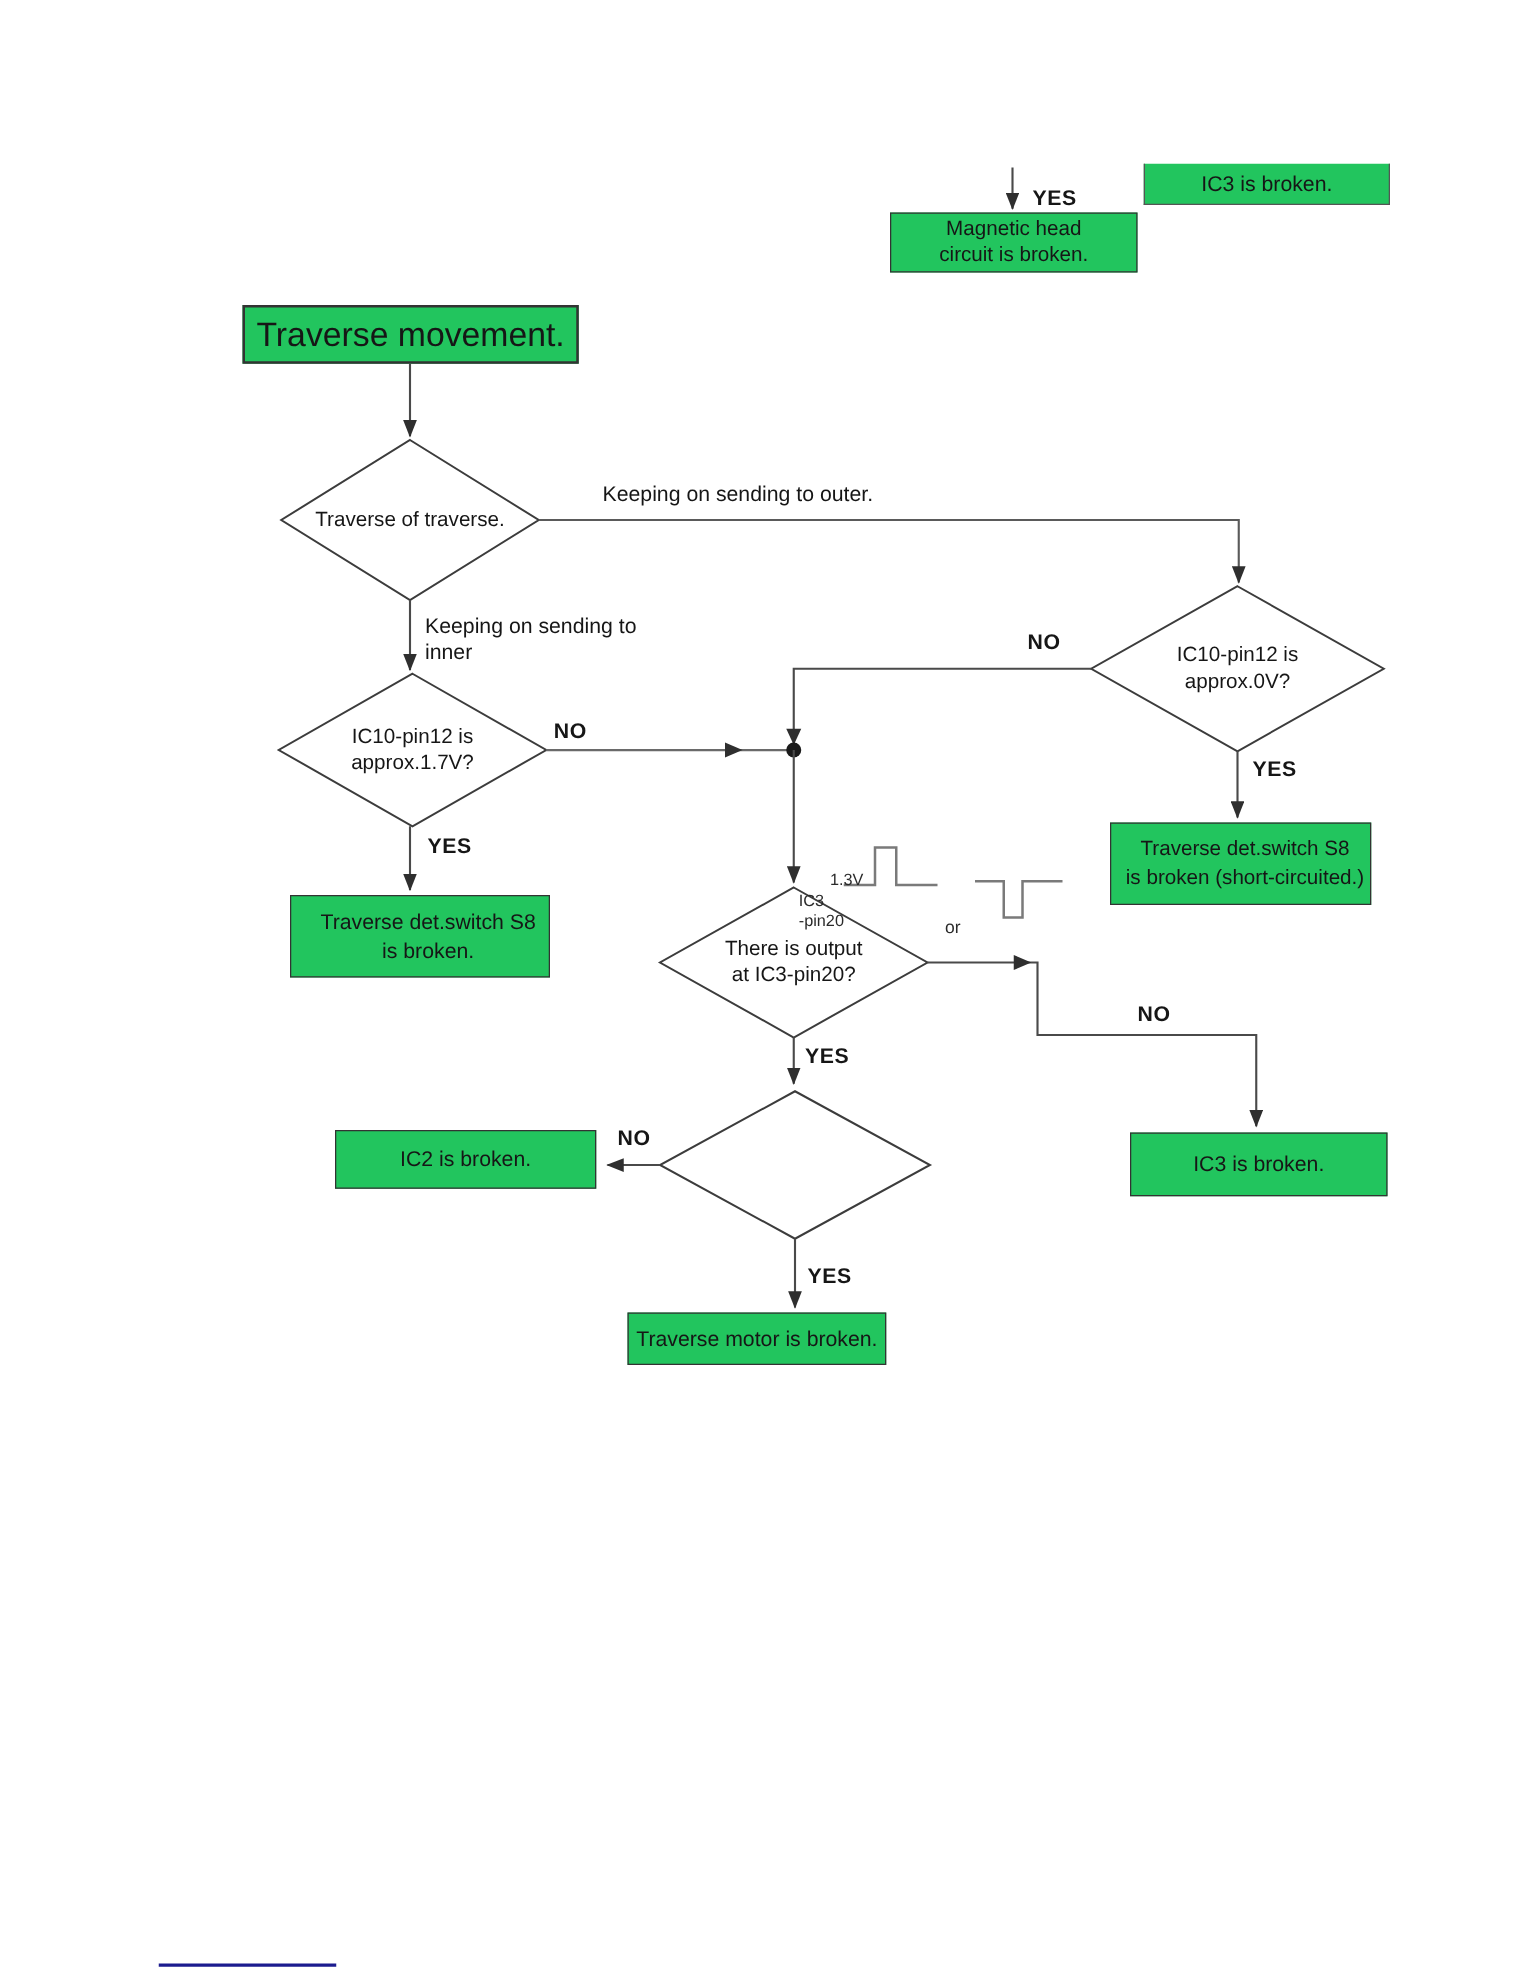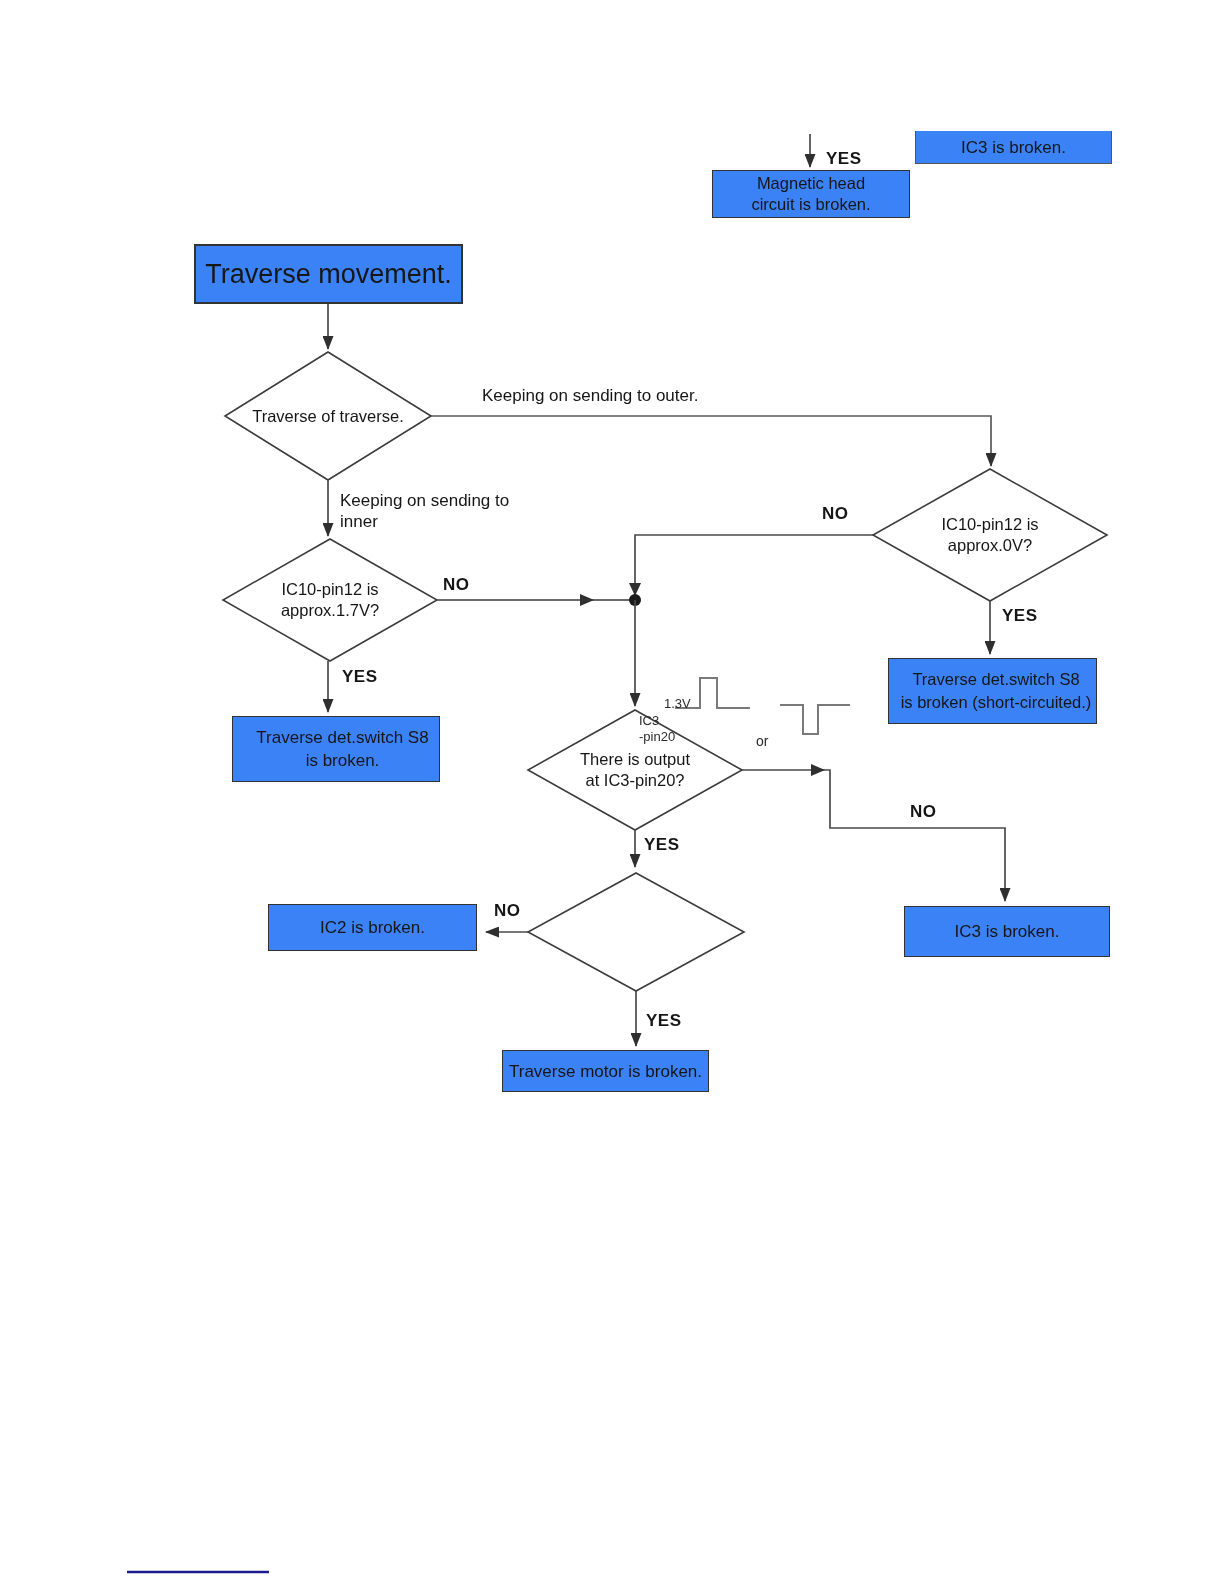--- a/index.html
+++ b/index.html
@@ -1,19 +1,19 @@
 <!DOCTYPE html>
 <html><head>
 <meta charset="utf-8">
 <style>
   html,body{margin:0;padding:0;background:#ffffff;}
   .page{position:relative;width:1224px;height:1584px;background:#ffffff;
         font-family:"Liberation Sans",sans-serif;color:#161616;overflow:hidden;}
   .layer{position:absolute;left:0;top:0;}
-  .box{position:absolute;box-sizing:border-box;border:1.6px solid #333;background:#3b82f6;
+  .box{position:absolute;box-sizing:border-box;border:1.6px solid #333;background:#22c55e;
        display:flex;flex-direction:column;justify-content:center;font-size:17px;line-height:23px;}
   .box.center{align-items:center;text-align:center;}
   .box.leftpad{align-items:center;text-align:left;}
   .box.noline{white-space:nowrap;}
   .startbox{font-size:27px;line-height:30px;}
   .clipped-top{border-top:none;border-color:#555;}
   .dlabel{position:absolute;transform:translate(-50%,-50%);text-align:center;
           font-size:16.5px;line-height:21px;white-space:nowrap;}
   .lbl{position:absolute;font-size:17px;line-height:21px;white-space:nowrap;}
   .bold{font-weight:bold;letter-spacing:.5px;}
@@ -55,21 +55,21 @@
     <line x1="635" y1="830" x2="635" y2="867" stroke="#4a4a4a" stroke-width="1.7" marker-end="url(#arr)"></line>
     <line x1="528" y1="932" x2="486" y2="932" stroke="#4a4a4a" stroke-width="1.7" marker-end="url(#arr)"></line>
     <line x1="636" y1="991" x2="636" y2="1046" stroke="#4a4a4a" stroke-width="1.7" marker-end="url(#arr)"></line>
 
     <polyline points="675,708 700,708 700,678 717,678 717,708 750,708" fill="none" stroke="#7a7a7a" stroke-width="2"></polyline>
     <polyline points="780,705 803,705 803,734 818,734 818,705 850,705" fill="none" stroke="#7a7a7a" stroke-width="2"></polyline>
 
     <line x1="127" y1="1572" x2="269" y2="1572" stroke="#1c1c8f" stroke-width="2.6"></line>
   </svg>
 
-  <div class="box center startbox" style="left:194px;top:244px;width:269px;height:60px;border-width:2px;">
+  <div class="box center startbox" style="left:194px;top:244px;width:269px;height:47px;border-width:2px;">
     <span>Traverse movement.</span>
   </div>
 
   <div class="box center" style="left:712px;top:170px;width:198px;height:48px;font-size:16.5px;line-height:21px;">
     <span>Magnetic head</span>
     <span>circuit is broken.</span>
   </div>
 
   <div class="box center clipped-top" style="left:915px;top:131px;width:197px;height:33px;">
     <span>IC3 is broken.</span>

